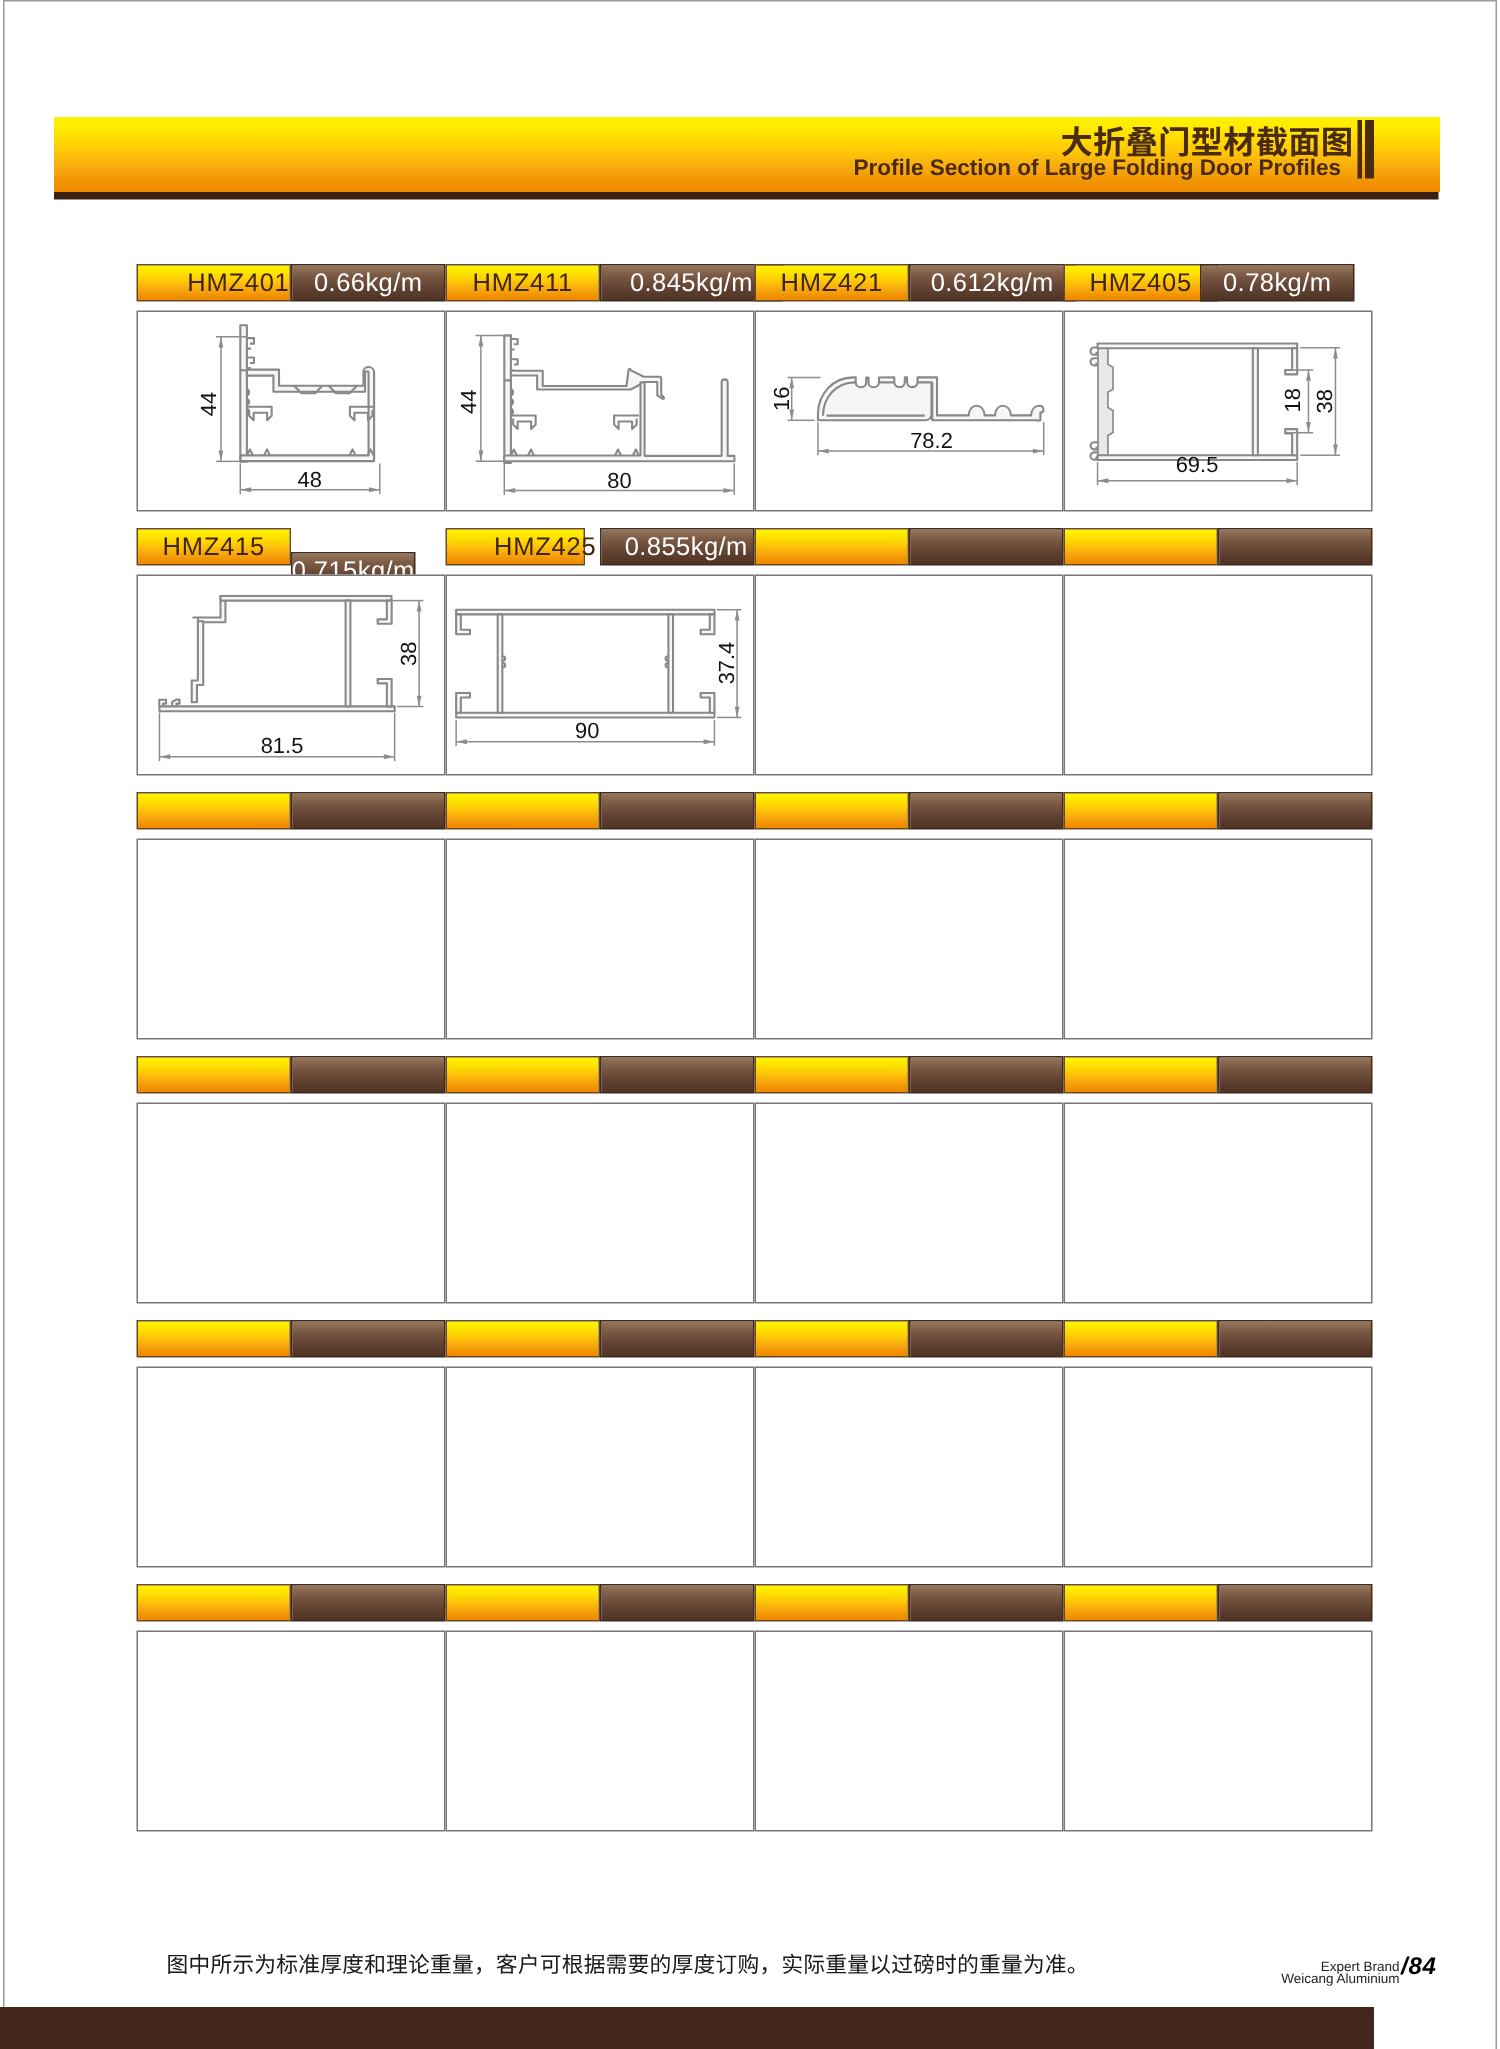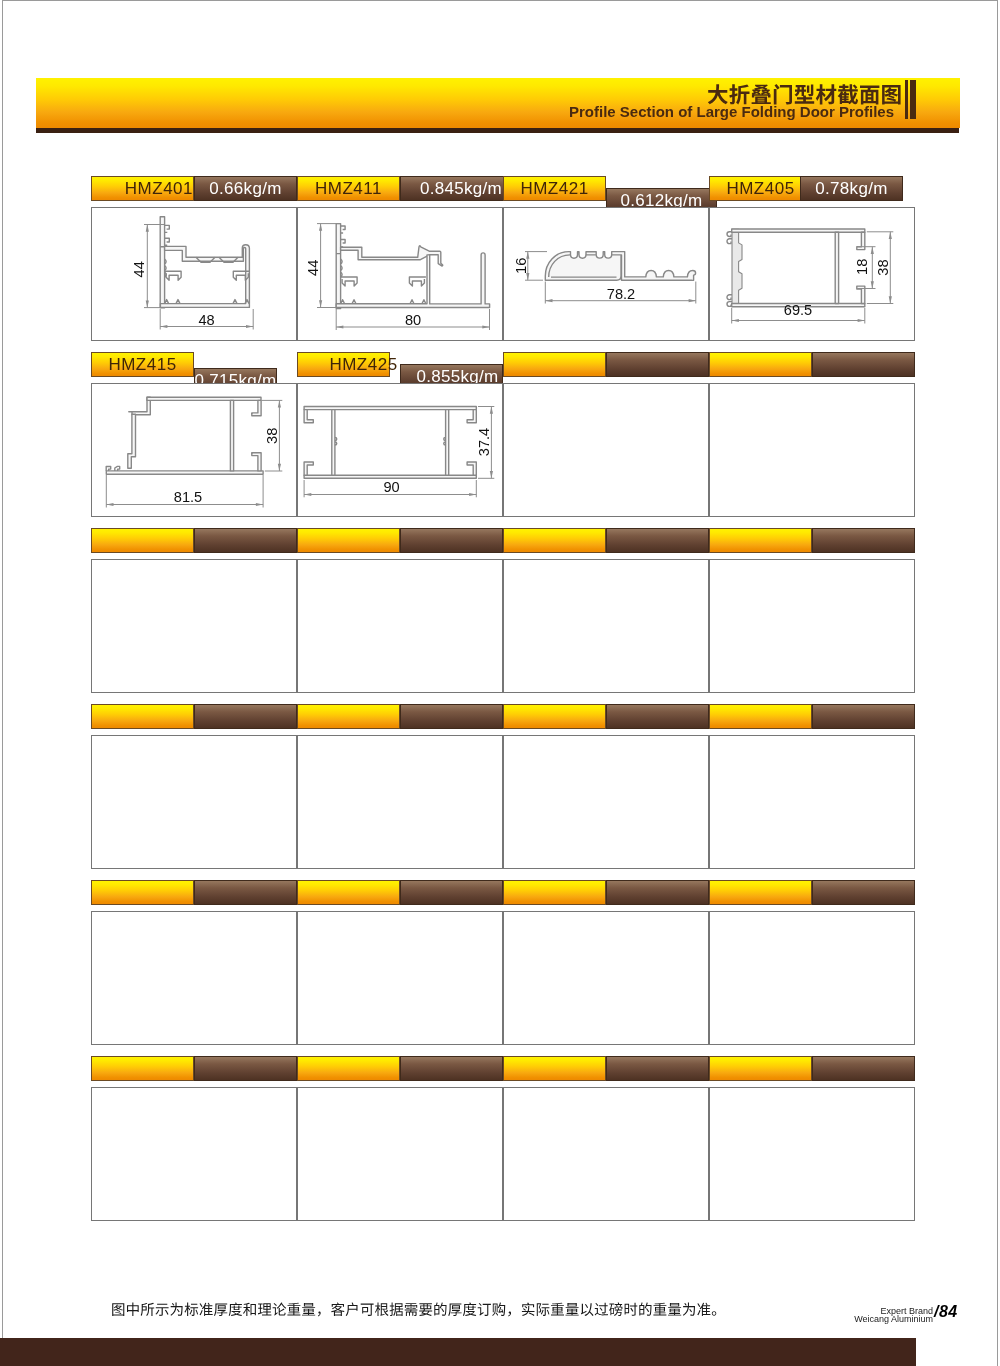--- a/index.html
+++ b/index.html
@@ -44,21 +44,21 @@
   </div>
 
 <div class="seg brown" style="left:400px;top:176px;width:122px;">
     <span class="hweight">0.845kg/m</span>
   </div>
 
 <div class="seg gold" style="left:503px;top:176px;width:103px;">
     <span class="hname">HMZ421</span>
   </div>
 
-<div class="seg brown" style="left:606px;top:188px;width:111px;">
+<div class="seg brown" style="left:606px;top:176px;width:111px;">
     <span class="hweight">0.612kg/m</span>
   </div>
 
 <div class="seg gold" style="left:709px;top:176px;width:103px;">
     <span class="hname">HMZ405</span>
   </div>
 
 <div class="seg brown" style="left:800px;top:176px;width:103px;">
     <span class="hweight">0.78kg/m</span>
   </div>
@@ -76,21 +76,21 @@
   </div>
 
 <div class="seg brown" style="left:194px;top:368px;width:83px;">
     <span class="hweight">0.715kg/m</span>
   </div>
 
 <div class="seg gold" style="left:297px;top:352px;width:93px;padding-left:40px;">
     <span class="hname">HMZ425</span>
   </div>
 
-<div class="seg brown" style="left:400px;top:364px;width:103px;padding-left:12px;">
+<div class="seg brown" style="left:400px;top:352px;width:103px;padding-left:12px;">
     <span class="hweight">0.855kg/m</span>
   </div>
 
 <div class="seg gold" style="left:503px;top:352px;width:103px;"></div>
 
 <div class="seg brown" style="left:606px;top:352px;width:103px;"></div>
 
 <div class="seg gold" style="left:709px;top:352px;width:103px;"></div>
 
 <div class="seg brown" style="left:812px;top:352px;width:103px;"></div>

